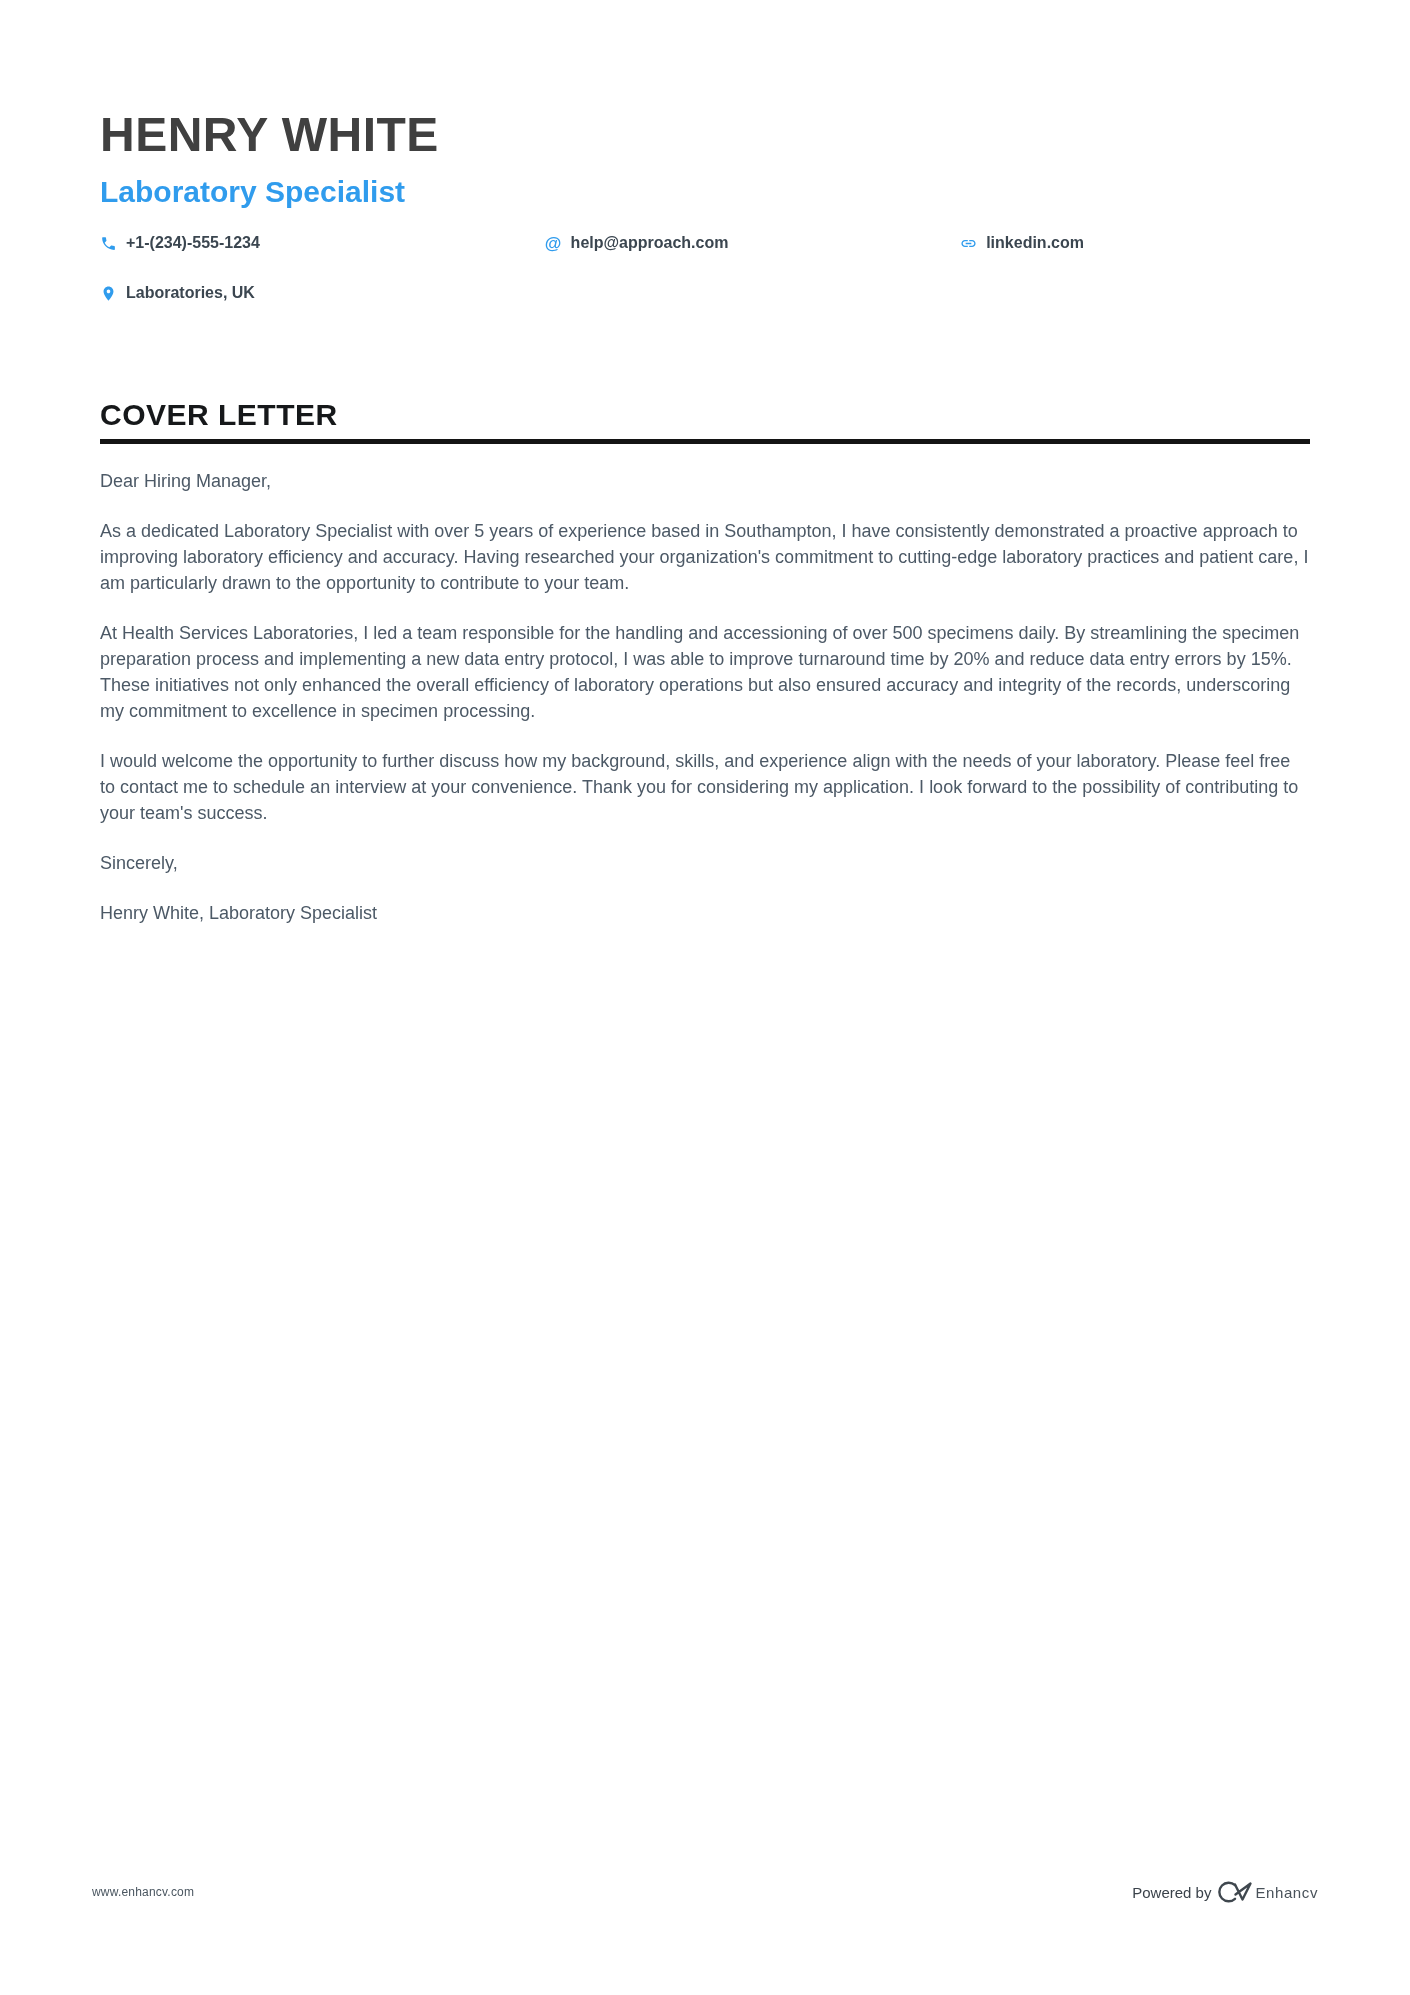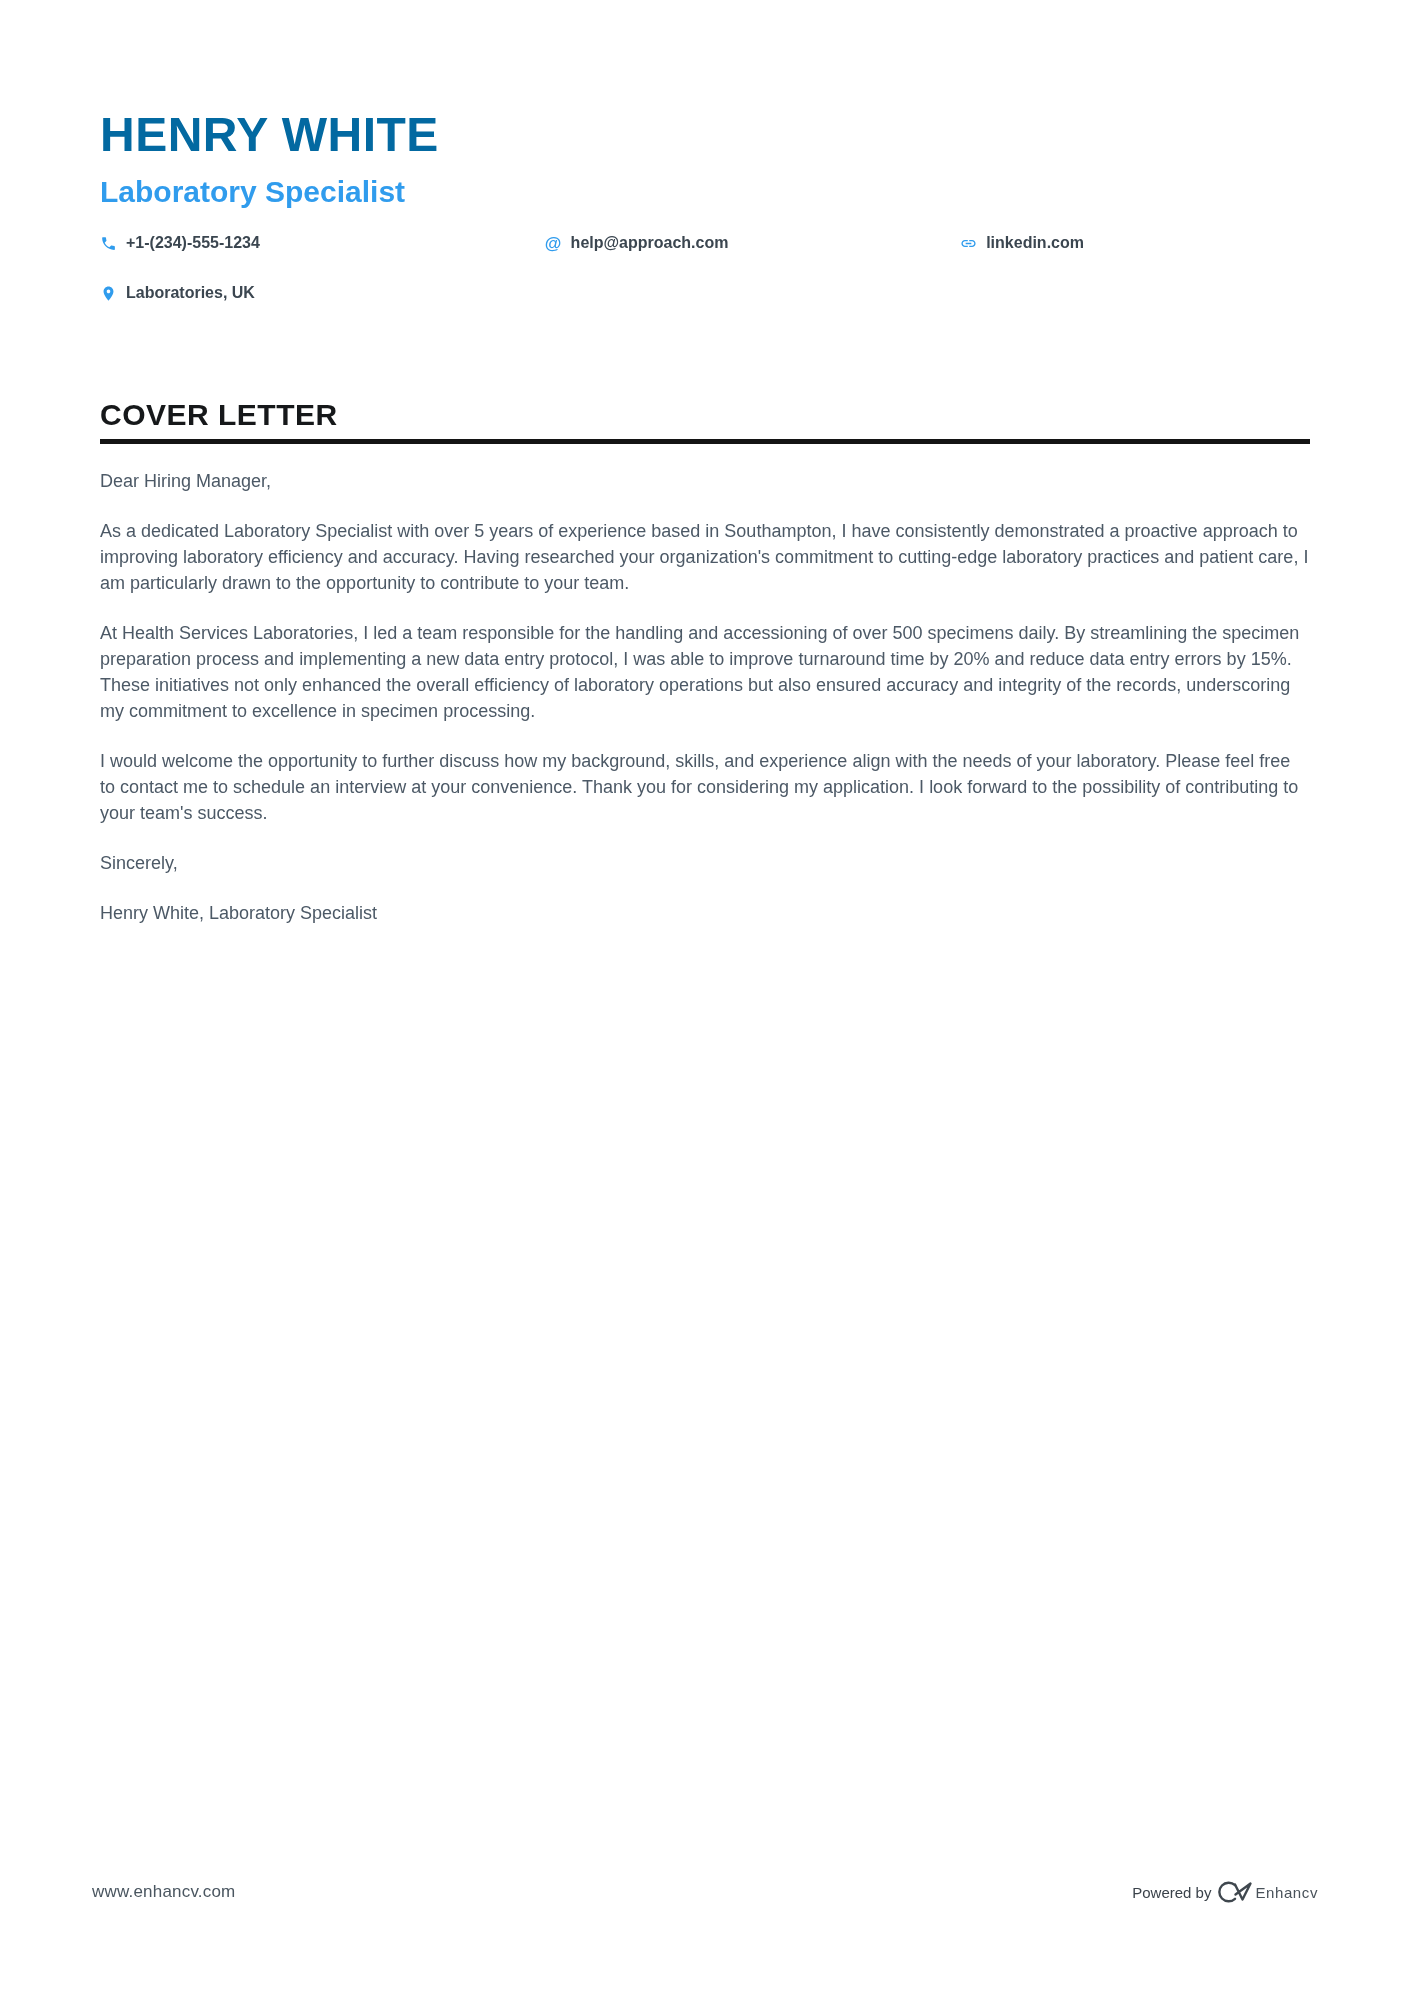--- a/index.html
+++ b/index.html
@@ -22,21 +22,21 @@
     left: 100px;
     right: 100px;
     top: 0;
   }
   
   .name {
     margin-top: 110px;
     font-size: 48px;
     font-weight: 700;
     letter-spacing: 0.5px;
-    color: #0369a1;
+    color: #404040;
     line-height: 1.05;
   }
   .job-title {
     margin-top: 14px;
     font-size: 30px;
     font-weight: 600;
     color: #309ced;
     line-height: 1.2;
   }
   .contact-grid {
@@ -96,21 +96,21 @@
   .footer {
     position: absolute;
     left: 92px;
     right: 92px;
     top: 1878px;
     display: flex;
     align-items: center;
     justify-content: space-between;
   }
   .footer-site {
-    font-size: 17px;
+    font-size: 12px;
     color: #4a5660;
     letter-spacing: 0.2px;
   }
   .footer-brand {
     display: flex;
     align-items: center;
   }
   .powered-by {
     font-size: 15px;
     color: #3a424a;

